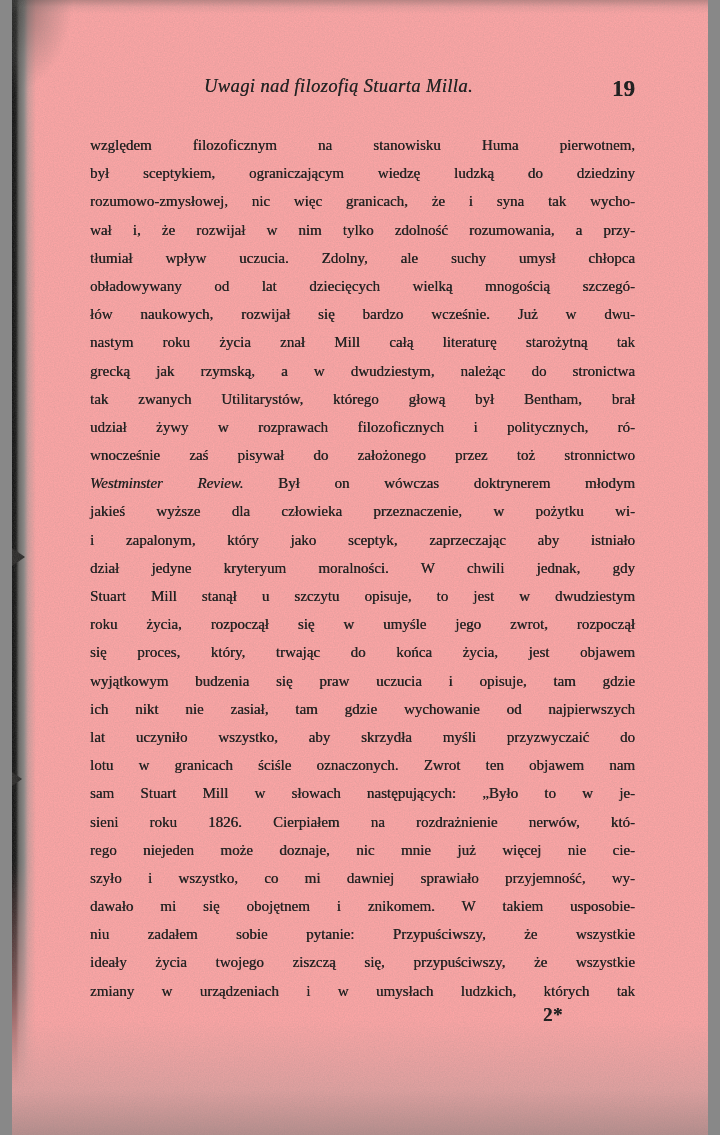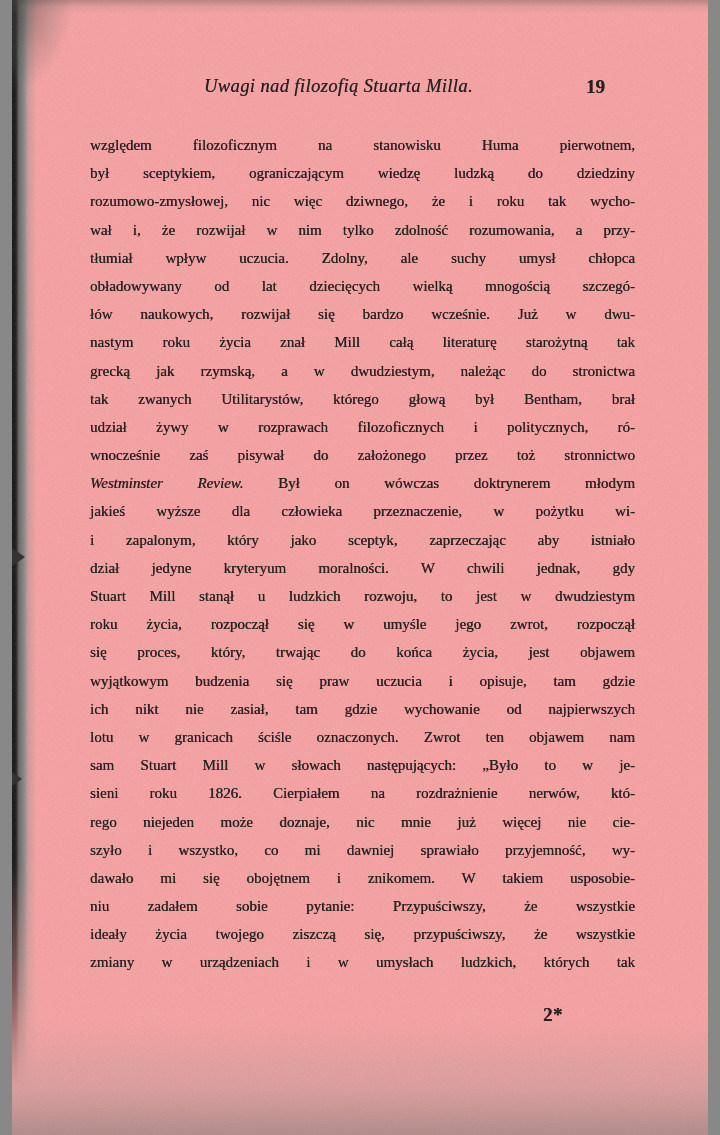--- a/index.html
+++ b/index.html
@@ -48,22 +48,22 @@
   .running-title {
     display: block;
     margin-right: 48px;
     text-align: center;
     font-style: italic;
     font-size: 18.5px;
     letter-spacing: 0.4px;
     text-shadow: 0.3px 0 0 rgba(27,27,27,0.8);
   }
   .page-number {
-    position: absolute; right: 30px; top: 0;
-    font-size: 19px;
+    position: absolute; right: 0; top: 0;
+    font-size: 23px;
     font-weight: bold;
     text-shadow: 0.2px 0 0 rgba(27,27,27,0.8);
   }
   
   .body-text {
     position: absolute; left: 78px; top: 131px; width: 545px;
   }
   .line {
     font-size: 15px;
     line-height: 28.2px;
@@ -103,39 +103,40 @@
   <div class="top-shade"></div>
 
   <div class="header">
     <span class="running-title">Uwagi nad filozofią Stuarta Milla.</span>
     <span class="page-number">19</span>
   </div>
 
   <div class="body-text">
       <div class="line">względem filozoficznym na stanowisku Huma pierwotnem,</div>
       <div class="line">był sceptykiem, ograniczającym wiedzę ludzką do dziedziny</div>
-      <div class="line">rozumowo-zmysłowej, nic więc dziwnego, że i roku tak wycho-</div>
+      <div class="line">rozumowo-zmysłowej, nic więc granicach, że i syna tak wycho-</div>
       <div class="line">wał i, że rozwijał w nim tylko zdolność rozumowania, a przy-</div>
       <div class="line">tłumiał wpływ uczucia.  Zdolny, ale suchy umysł chłopca</div>
       <div class="line">obładowywany od lat dziecięcych wielką mnogością szczegó-</div>
       <div class="line">łów naukowych, rozwijał się bardzo wcześnie.  Już w dwu-</div>
       <div class="line">nastym roku życia znał Mill całą literaturę starożytną tak</div>
       <div class="line">grecką jak rzymską, a w dwudziestym, należąc do stronictwa</div>
       <div class="line">tak zwanych Utilitarystów, którego głową był Bentham, brał</div>
       <div class="line">udział żywy w rozprawach filozoficznych i politycznych, ró-</div>
       <div class="line">wnocześnie zaś pisywał do założonego przez toż stronnictwo</div>
       <div class="line"><i>Westminster Review.</i>  Był on wówczas doktrynerem młodym</div>
       <div class="line">jakieś wyższe dla człowieka przeznaczenie, w pożytku wi-</div>
       <div class="line">i zapalonym, który jako sceptyk, zaprzeczając aby istniało</div>
       <div class="line">dział jedyne kryteryum moralności.  W chwili jednak, gdy</div>
-      <div class="line">Stuart Mill stanął u ludzkich rozwoju, to jest w dwudziestym</div>
+      <div class="line">Stuart Mill stanął u szczytu opisuje, to jest w dwudziestym</div>
       <div class="line">roku życia, rozpoczął się w umyśle jego zwrot, rozpoczął</div>
       <div class="line">się proces, który, trwając do końca życia, jest objawem</div>
       <div class="line">wyjątkowym budzenia się praw uczucia i opisuje, tam gdzie</div>
       <div class="line">ich nikt nie zasiał, tam gdzie wychowanie od najpierwszych</div>
+      <div class="line">lat uczyniło wszystko, aby skrzydła myśli przyzwyczaić do</div>
       <div class="line">lotu w granicach ściśle oznaczonych. Zwrot ten objawem nam</div>
       <div class="line">sam Stuart Mill w słowach następujących:  „Było to w je-</div>
       <div class="line">sieni roku 1826.  Cierpiałem na rozdrażnienie nerwów, któ-</div>
       <div class="line">rego niejeden może doznaje, nic mnie już więcej nie cie-</div>
       <div class="line">szyło i wszystko, co mi dawniej sprawiało przyjemność, wy-</div>
       <div class="line">dawało mi się obojętnem i znikomem. W takiem usposobie-</div>
       <div class="line">niu zadałem sobie pytanie:  Przypuściwszy, że wszystkie</div>
       <div class="line">ideały życia twojego ziszczą się, przypuściwszy, że wszystkie</div>
       <div class="line">zmiany w urządzeniach i w umysłach ludzkich, których tak</div>
     </div>

